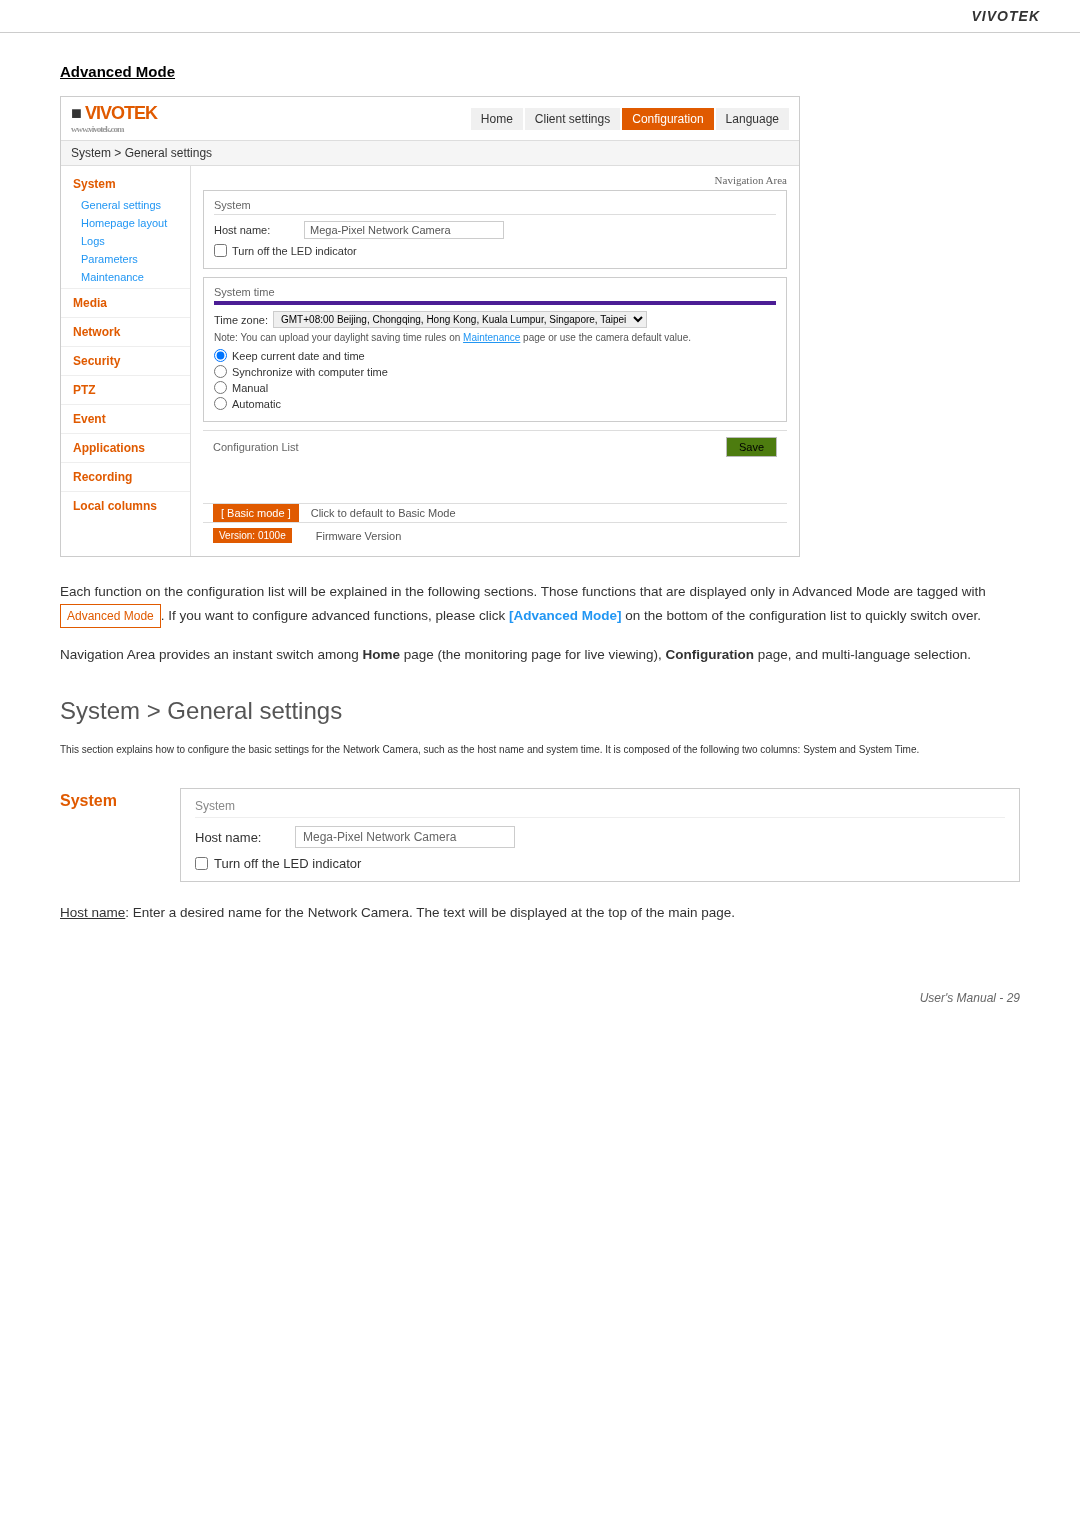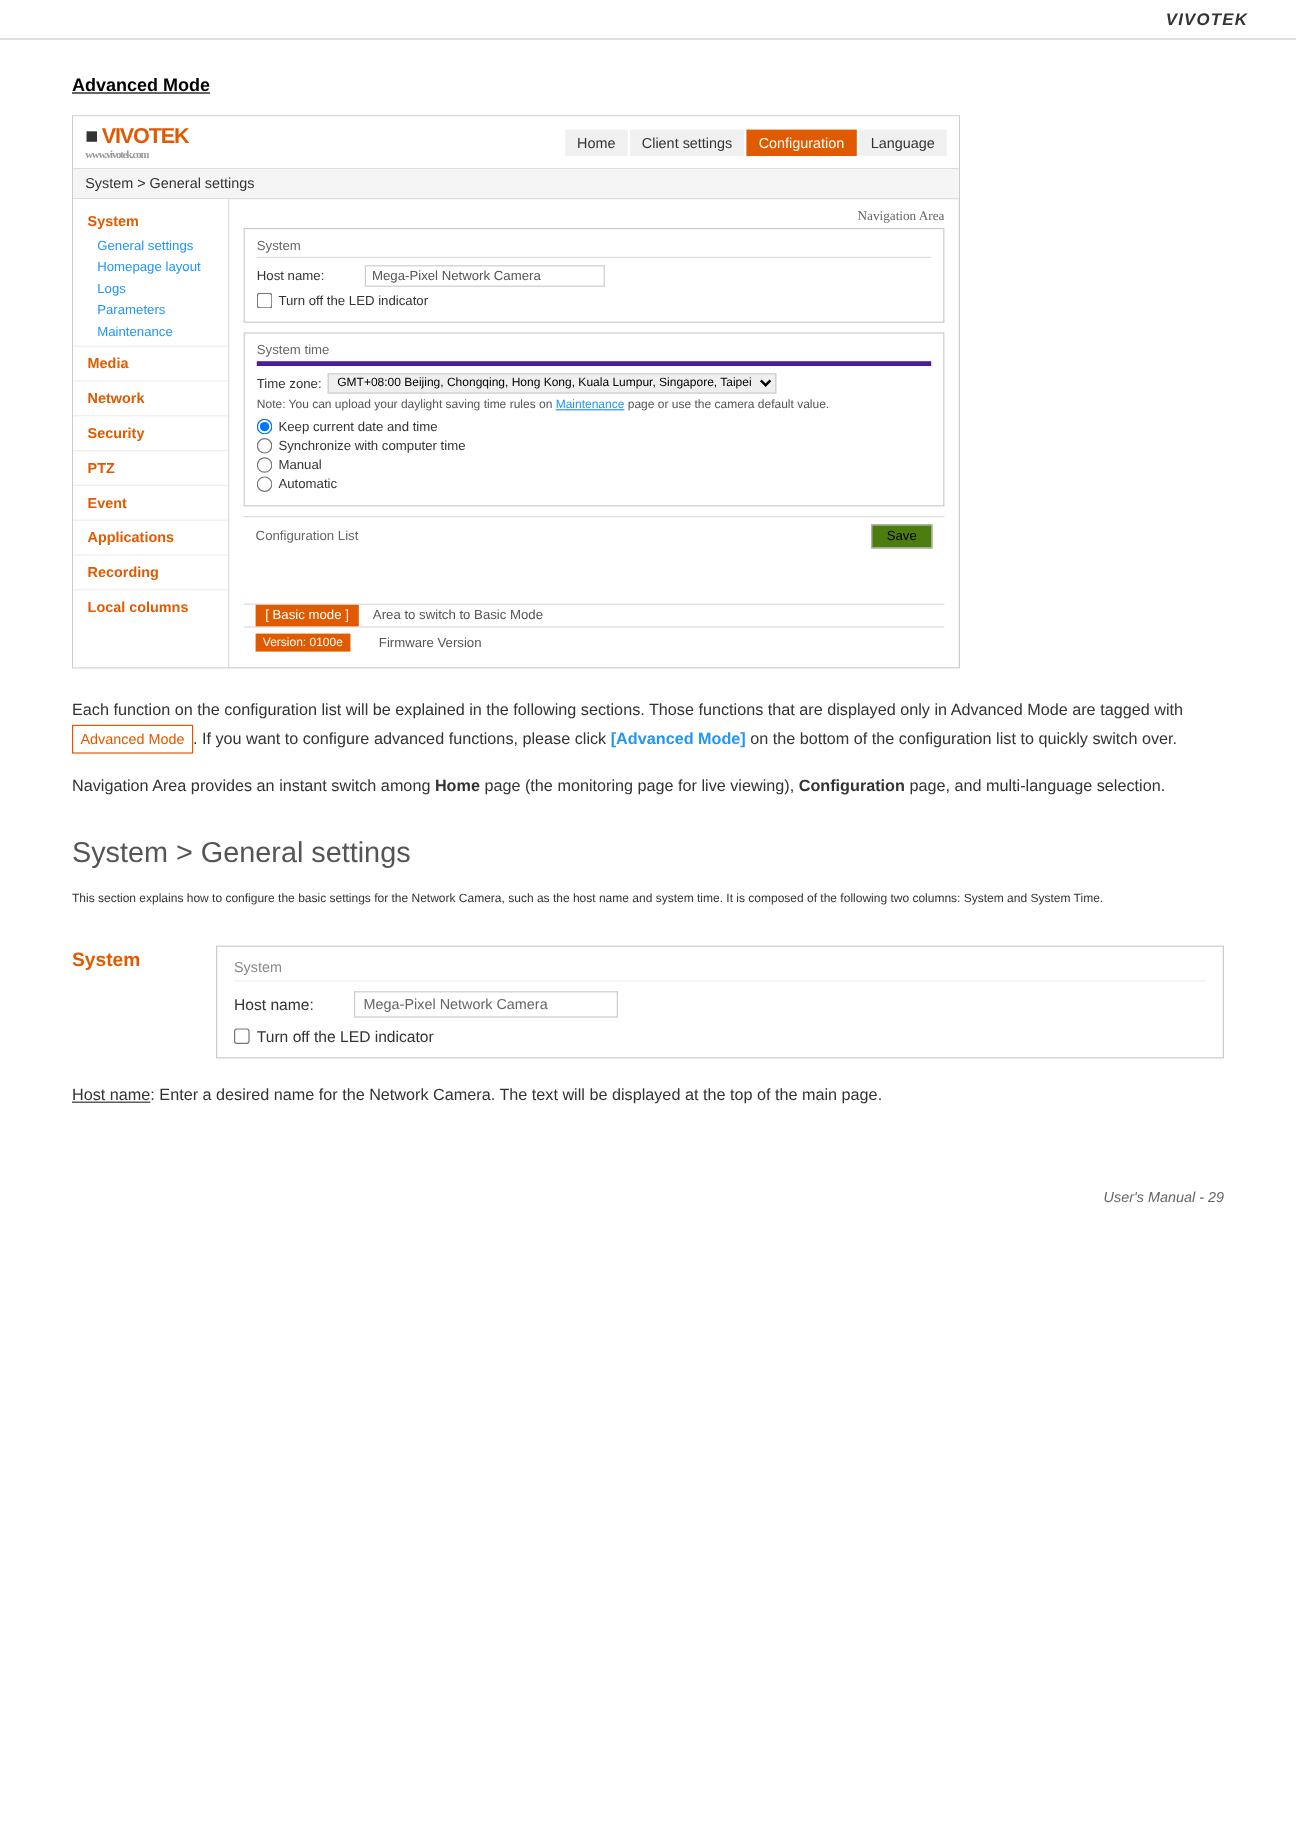--- a/index.html
+++ b/index.html
@@ -456,21 +456,21 @@
           </div>
         </div>
 
         <div class="viv-config-row">
           <span class="viv-config-label">Configuration List</span>
           <button class="viv-save-btn">Save</button>
         </div>
 
         <div class="viv-basic-row">
           <button class="viv-basic-btn">[ Basic mode ]</button>
-          <span class="viv-basic-text">Area to switch to Basic Mode</span>
+          <span class="viv-basic-text">Click to default to Basic Mode</span>
         </div>
 
         <div class="viv-version-row">
           <span class="viv-version-badge">Version: 0100e</span>
           <span class="viv-firmware-text">Firmware Version</span>
         </div>
       </div>
     </div>
   </div>
 

